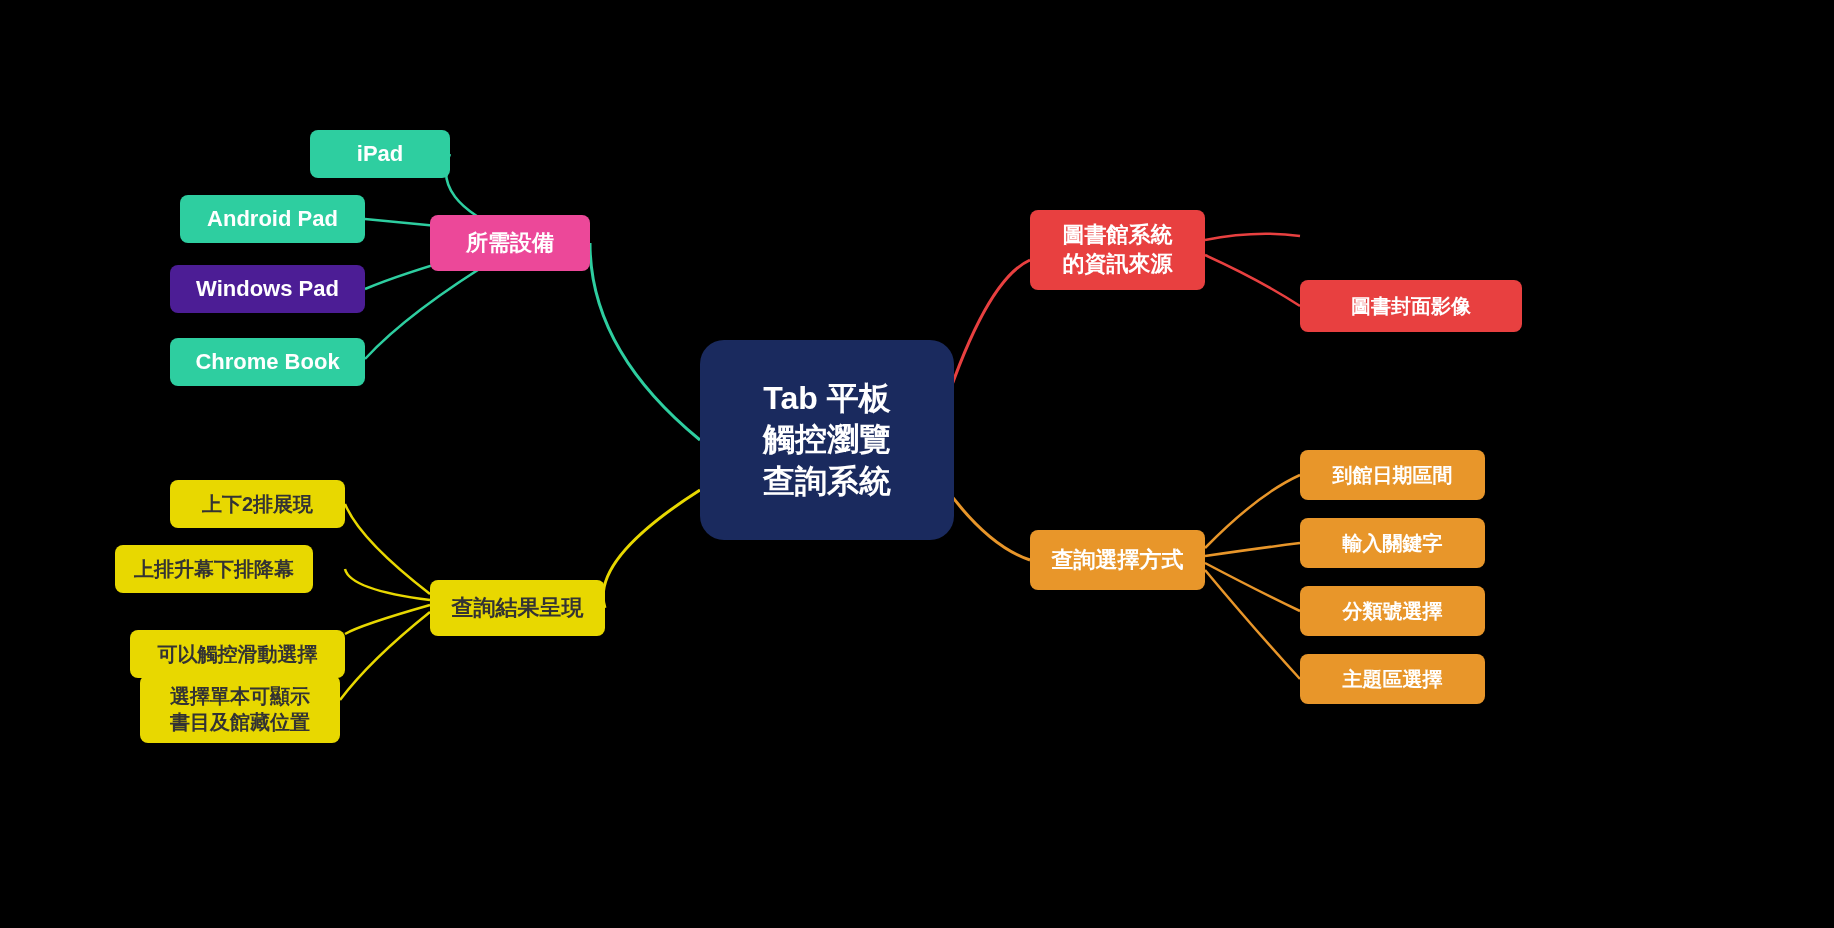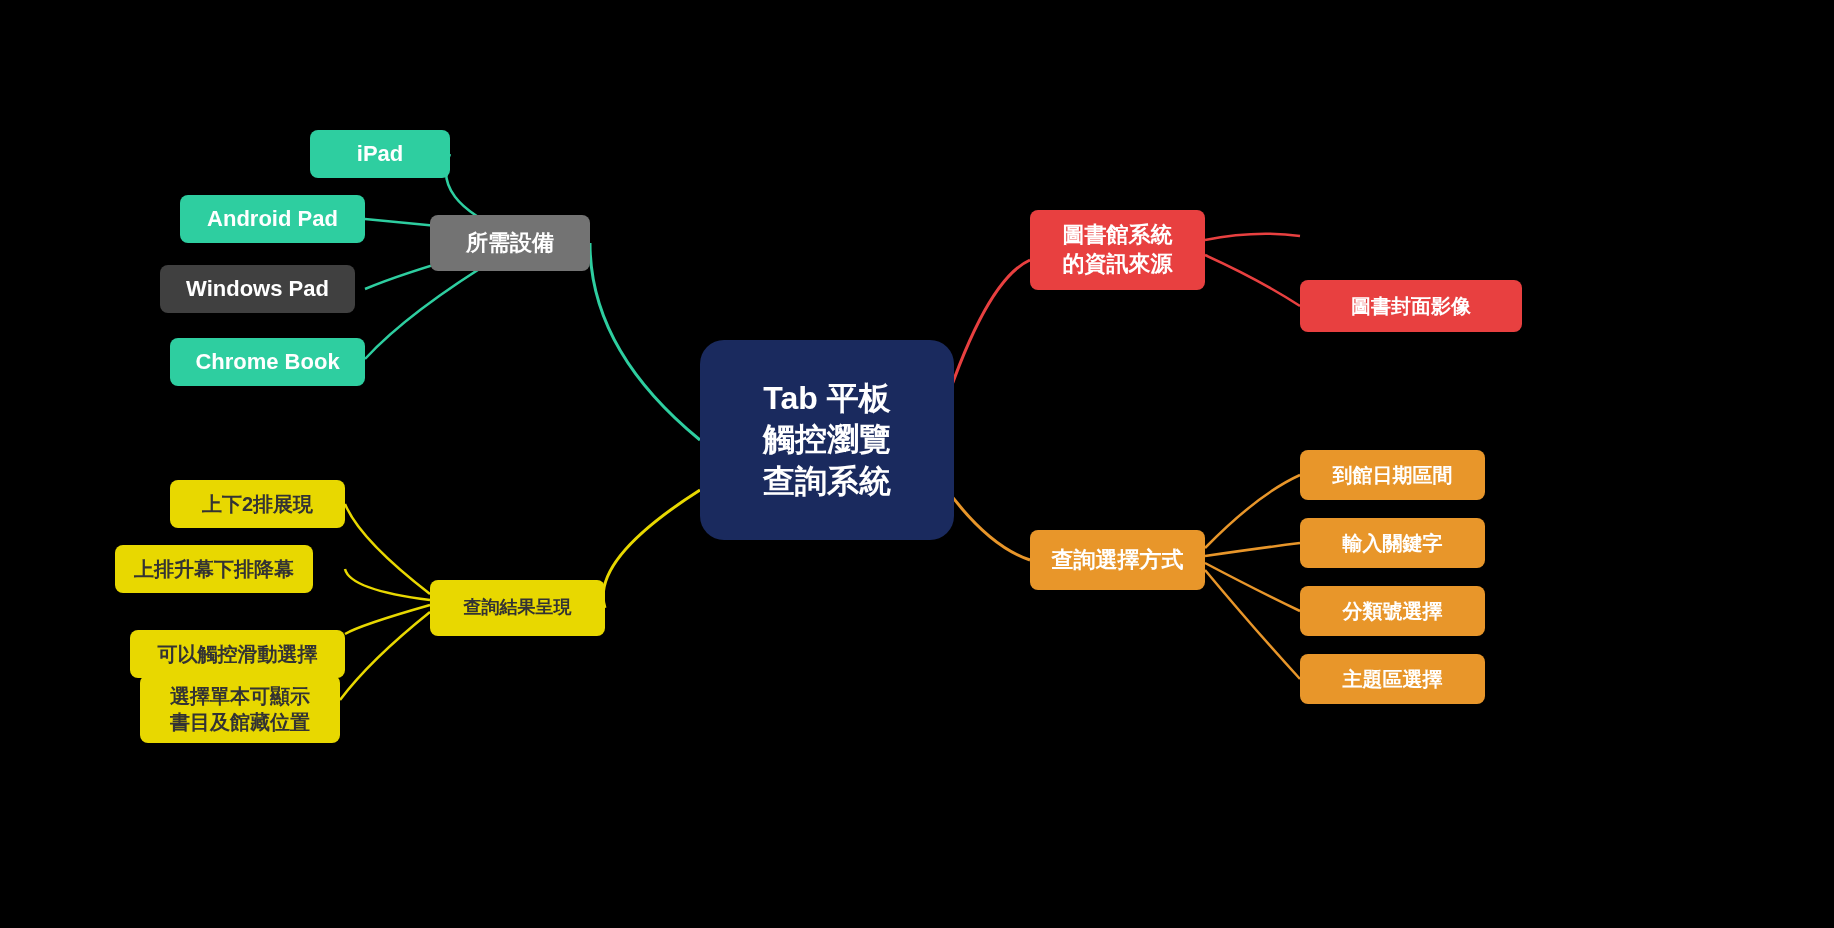--- a/index.html
+++ b/index.html
@@ -44,21 +44,21 @@
       font-size: 32px;
       width: 254px;
       height: 200px;
       border-radius: 24px;
       left: 700px;
       top: 340px;
     }
 
     
     .node-subutitle-left-top {
-      background: #737373;
+      background: #ec4899;
       color: #fff;
       font-size: 22px;
       width: 160px;
       height: 56px;
       left: 430px;
       top: 215px;
     }
 
     .node-ipad {
       background: #2ecea0;
@@ -74,44 +74,44 @@
       background: #2ecea0;
       color: #fff;
       font-size: 22px;
       width: 185px;
       height: 48px;
       left: 180px;
       top: 195px;
     }
 
     .node-windows {
-      background: #404040;
+      background: #4c1d95;
       color: #fff;
       font-size: 22px;
       width: 195px;
       height: 48px;
-      left: 160px;
+      left: 170px;
       top: 265px;
     }
 
     .node-chrome {
       background: #2ecea0;
       color: #fff;
       font-size: 22px;
       width: 195px;
       height: 48px;
       left: 170px;
       top: 338px;
     }
 
     
     .node-query-result {
       background: #e8d800;
       color: #333;
-      font-size: 18px;
+      font-size: 22px;
       width: 175px;
       height: 56px;
       left: 430px;
       top: 580px;
     }
 
     .node-two-rows {
       background: #e8d800;
       color: #333;
       font-size: 20px;

